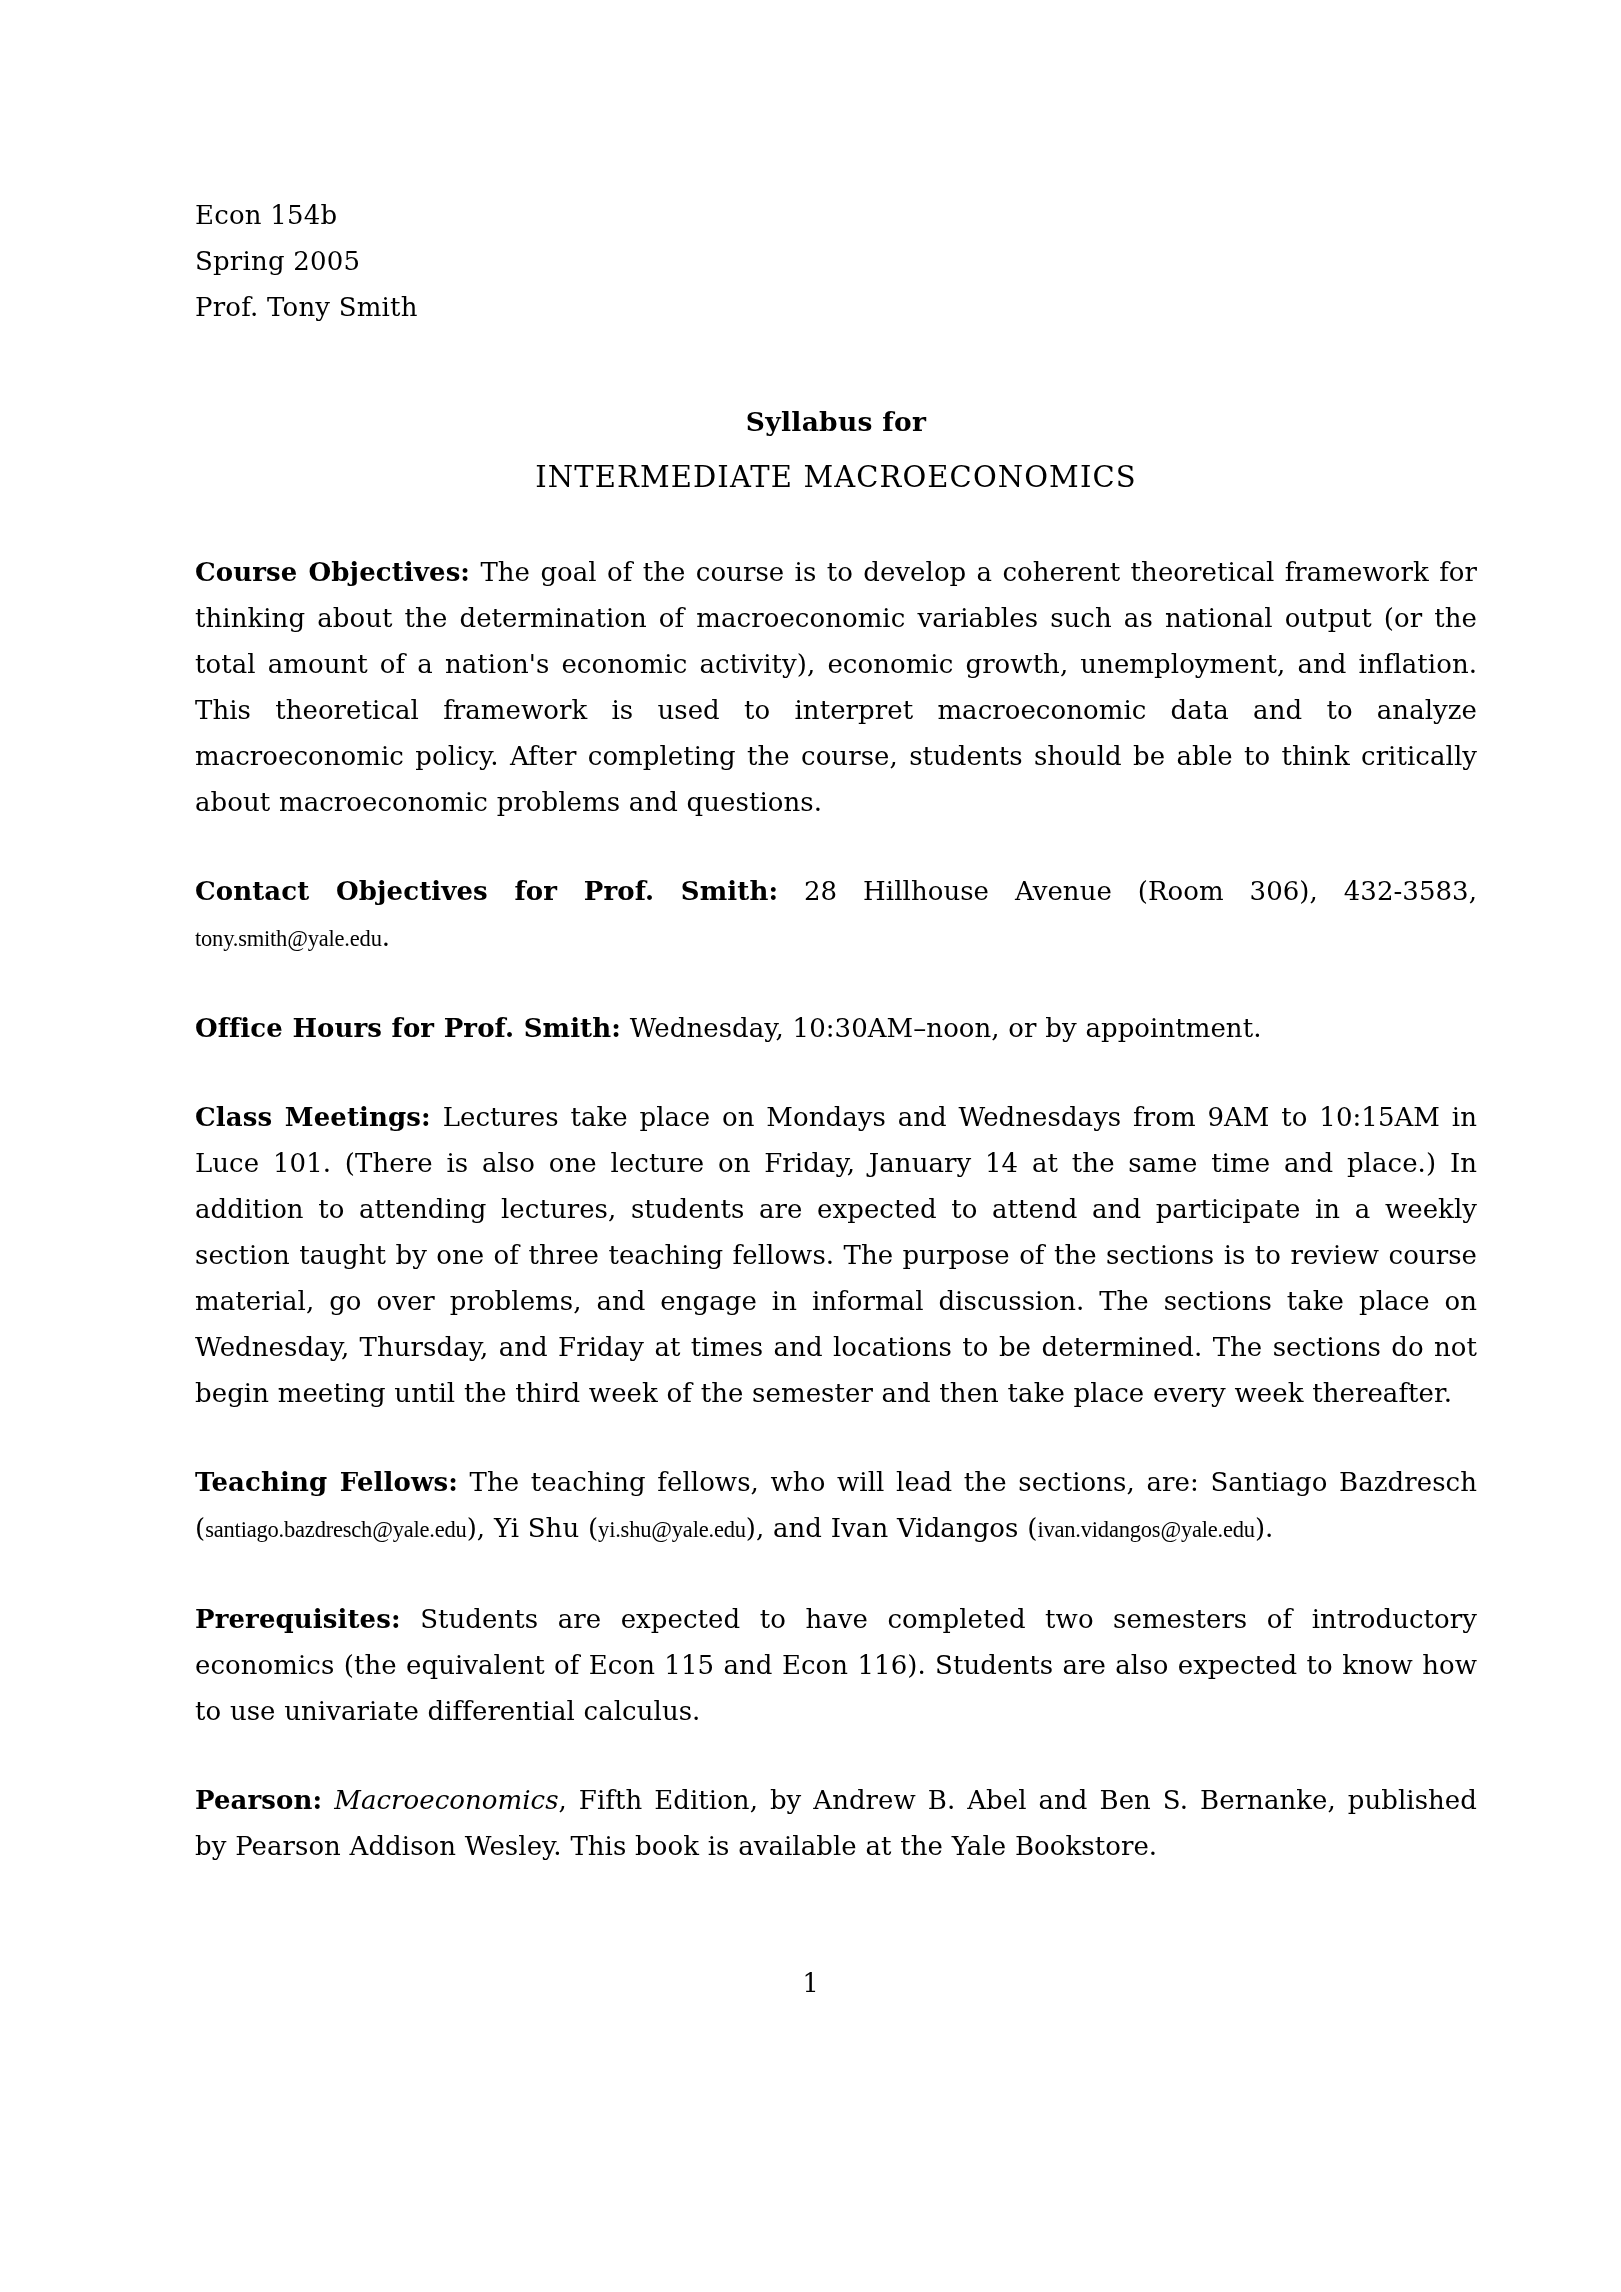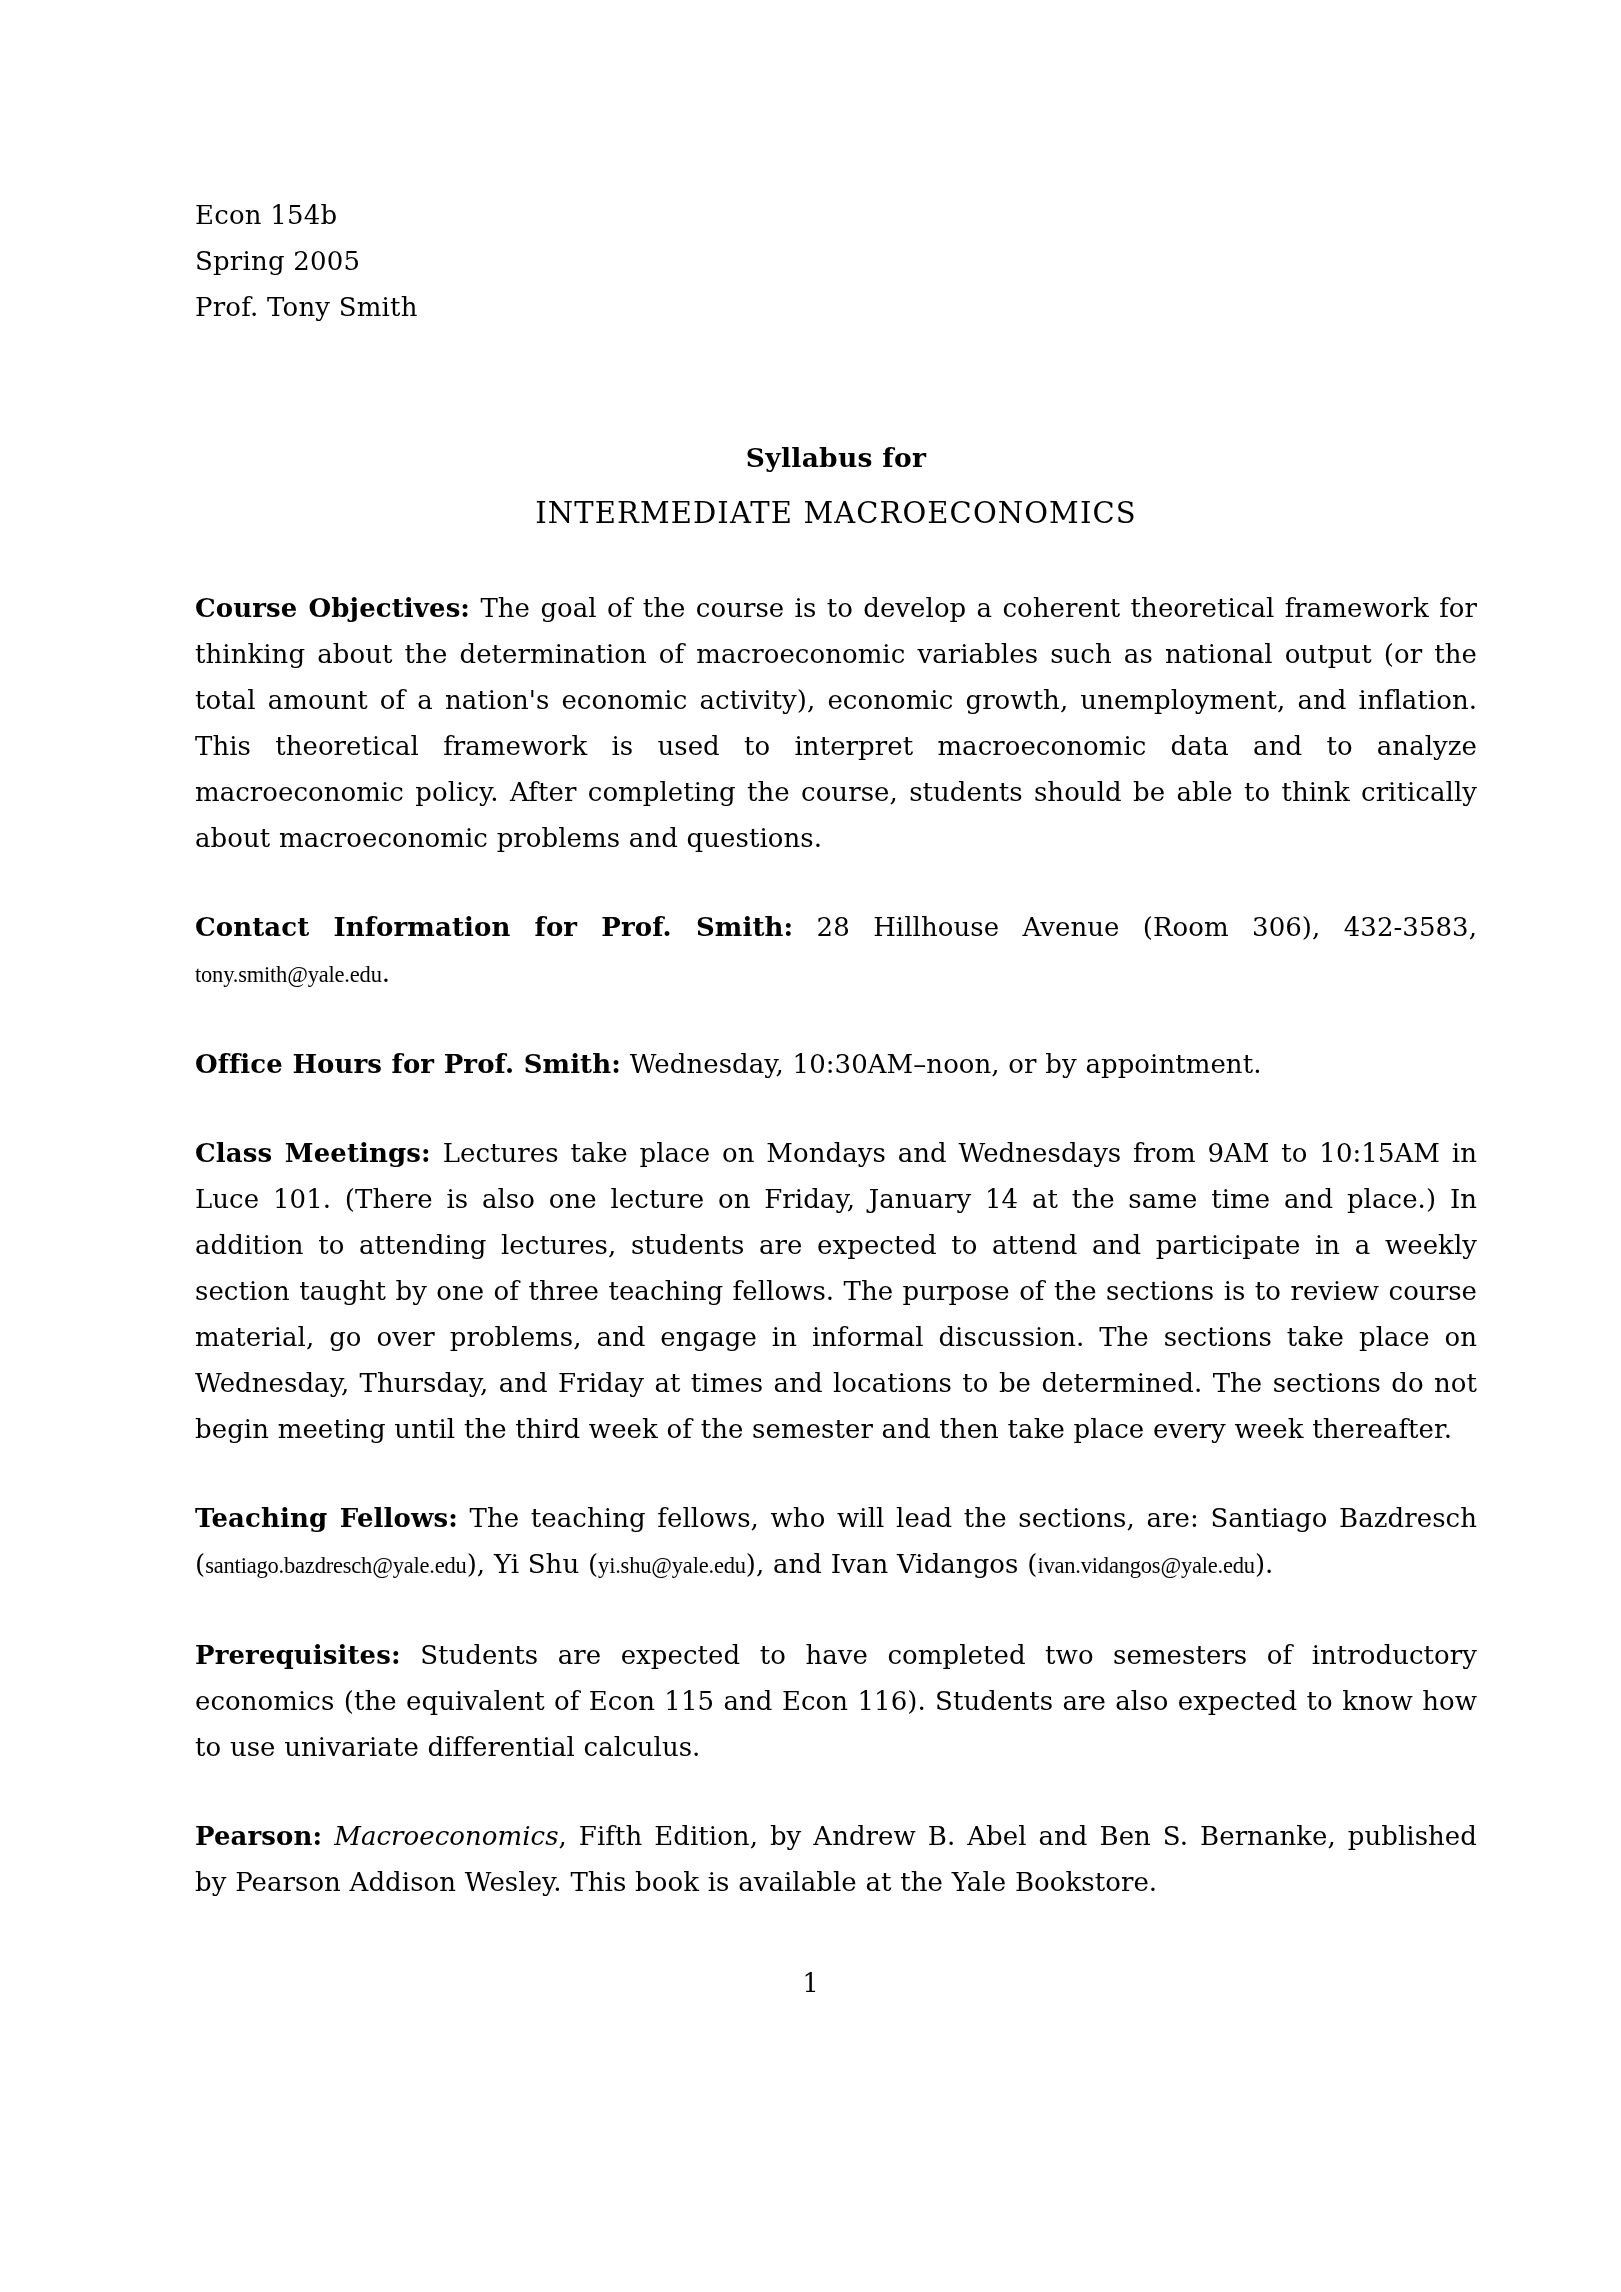--- a/index.html
+++ b/index.html
@@ -33,21 +33,21 @@
   
   .header-line {
     font-size: 26px;
     line-height: 46px;
     letter-spacing: 0.2px;
     white-space: nowrap;
   }
 
   
   .title-block {
-    margin-top: 105px;
+    margin-top: 69px;
     text-align: center;
   }
   .title-sub {
     font-size: 26.5px;
     font-weight: bold;
     line-height: 45px;
     letter-spacing: 0.3px;
   }
   .title-main {
     font-size: 29px;
@@ -103,21 +103,21 @@
       <div class="header-line">Prof. Tony Smith</div>
     </div>
 
     <div class="title-block">
       <div class="title-sub">Syllabus for</div>
       <div class="title-main">INTERMEDIATE MACROECONOMICS</div>
     </div>
 
     <p class="para first"><span class="lbl">Course Objectives:</span> <span>The goal of the course is to develop a coherent theoretical framework for thinking about the determination of macroeconomic variables such as national output (or the total amount of a nation's economic activity), economic growth, unemployment, and inflation. This theoretical framework is used to interpret macroeconomic data and to analyze macroeconomic policy. After completing the course, students should be able to think critically about macroeconomic problems and questions.</span></p>
 
-    <p class="para"><span class="lbl">Contact Information for Prof. Smith:</span> <span>28 Hillhouse Avenue (Room 306), 432-3583,</span> <span class="mono">tony.smith@yale.edu</span><span>.</span></p>
+    <p class="para"><span class="lbl">Contact Objectives for Prof. Smith:</span> <span>28 Hillhouse Avenue (Room 306), 432-3583,</span> <span class="mono">tony.smith@yale.edu</span><span>.</span></p>
 
     <p class="para"><span class="lbl">Office Hours for Prof. Smith:</span> <span>Wednesday, 10:30AM–noon, or by appointment.</span></p>
 
     <p class="para"><span class="lbl">Class Meetings:</span> <span>Lectures take place on Mondays and Wednesdays from 9AM to 10:15AM in Luce 101. (There is also one lecture on Friday, January 14 at the same time and place.) In addition to attending lectures, students are expected to attend and participate in a weekly section taught by one of three teaching fellows. The purpose of the sections is to review course material, go over problems, and engage in informal discussion. The sections take place on Wednesday, Thursday, and Friday at times and locations to be determined. The sections do not begin meeting until the third week of the semester and then take place every week thereafter.</span></p>
 
     <p class="para"><span class="lbl">Teaching Fellows:</span> <span>The teaching fellows, who will lead the sections, are: Santiago Bazdresch (</span><span class="mono">santiago.bazdresch@yale.edu</span><span>), Yi Shu (</span><span class="mono">yi.shu@yale.edu</span><span>), and Ivan Vidangos (</span><span class="mono">ivan.vidangos@yale.edu</span><span>).</span></p>
 
     <p class="para"><span class="lbl">Prerequisites:</span> <span>Students are expected to have completed two semesters of introductory economics (the equivalent of Econ 115 and Econ 116). Students are also expected to know how to use univariate differential calculus.</span></p>
 
     <p class="para"><span class="lbl">Pearson:</span> <span class="ital">Macroeconomics</span><span>, Fifth Edition, by Andrew B. Abel and Ben S. Bernanke, published by Pearson Addison Wesley. This book is available at the Yale Bookstore.</span></p>

